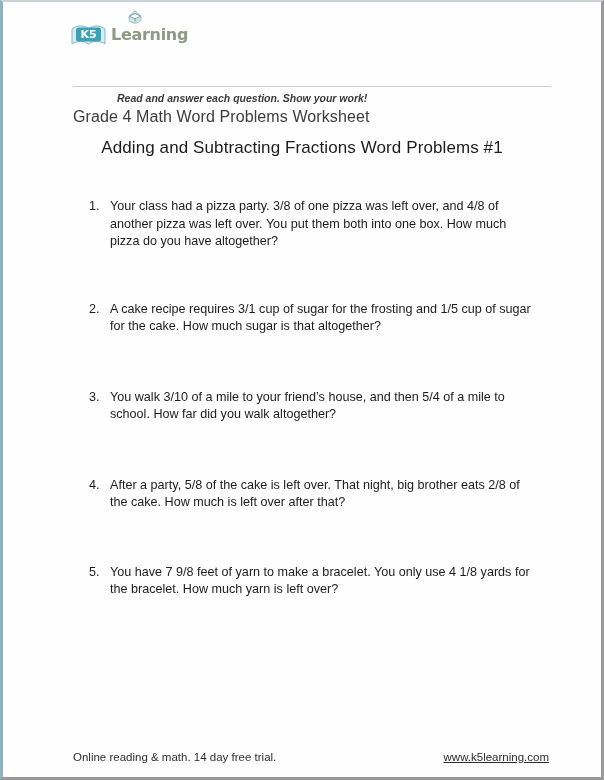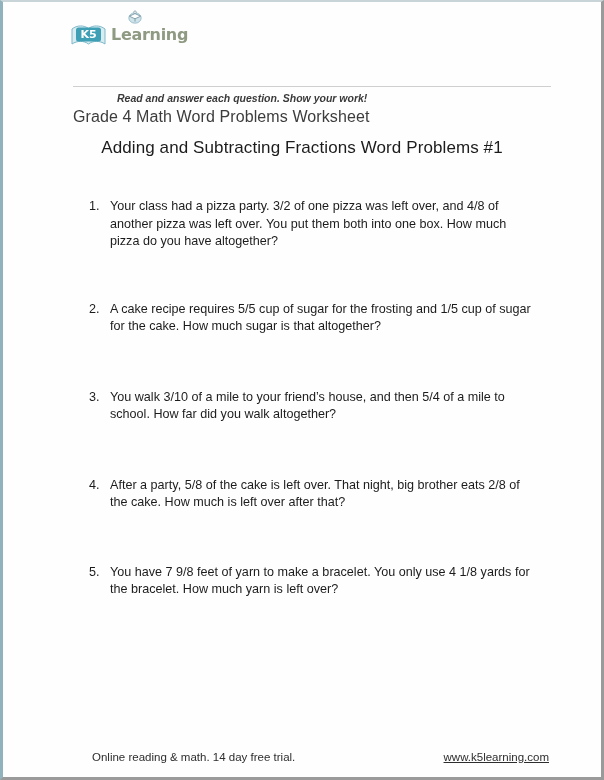--- a/index.html
+++ b/index.html
@@ -145,21 +145,21 @@
     display: flex;
     justify-content: space-between;
     align-items: baseline;
     font-size: 11.5px;
     color: #2e2e2e;
   }
   .footer-link {
     color: #2e2e2e;
     white-space: nowrap;
   }
-  .footer-note { white-space: nowrap; margin-left: 19px; }
+  .footer-note { white-space: nowrap; }
 </style>
 </head>
 <body>
 
 <div class="page">
   <div class="sheet">
 
     <div class="logo">
       <span class="logo-badge">
         <svg width="36" height="25" viewBox="0 0 36 25" xmlns="http://www.w3.org/2000/svg">
@@ -182,26 +182,26 @@
     <div class="doc-title">Grade 4 Math Word Problems Worksheet</div>
     <div class="rule"></div>
     <div class="doc-subtitle">Read and answer each question.  Show your work!</div>
 
     <div class="ws-title">Adding and Subtracting Fractions Word Problems #1</div>
 
     <div class="questions">
 
       <div class="q" style="margin-top:0;">
         <span class="q-num">1.</span>
-        <span class="q-text">Your class had a pizza party. 3/2 of one pizza was left over, and 4/8 of another pizza was left over. You put them both into one box. How much pizza do you have altogether?</span>
+        <span class="q-text">Your class had a pizza party. 3/8 of one pizza was left over, and 4/8 of another pizza was left over. You put them both into one box. How much pizza do you have altogether?</span>
       </div>
 
       <div class="q" style="margin-top:50px;">
         <span class="q-num">2.</span>
-        <span class="q-text">A cake recipe requires 5/5 cup of sugar for the frosting and 1/5 cup of sugar for the cake. How much sugar is that altogether?</span>
+        <span class="q-text">A cake recipe requires 3/1 cup of sugar for the frosting and 1/5 cup of sugar for the cake. How much sugar is that altogether?</span>
       </div>
 
       <div class="q" style="margin-top:53px;">
         <span class="q-num">3.</span>
         <span class="q-text">You walk 3/10 of a mile to your friend’s house, and then 5/4 of a mile to school. How far did you walk altogether?</span>
       </div>
 
       <div class="q" style="margin-top:53px;">
         <span class="q-num">4.</span>
         <span class="q-text">After a party, 5/8 of the cake is left over. That night, big brother eats 2/8 of the cake. How much is left over after that?</span>

